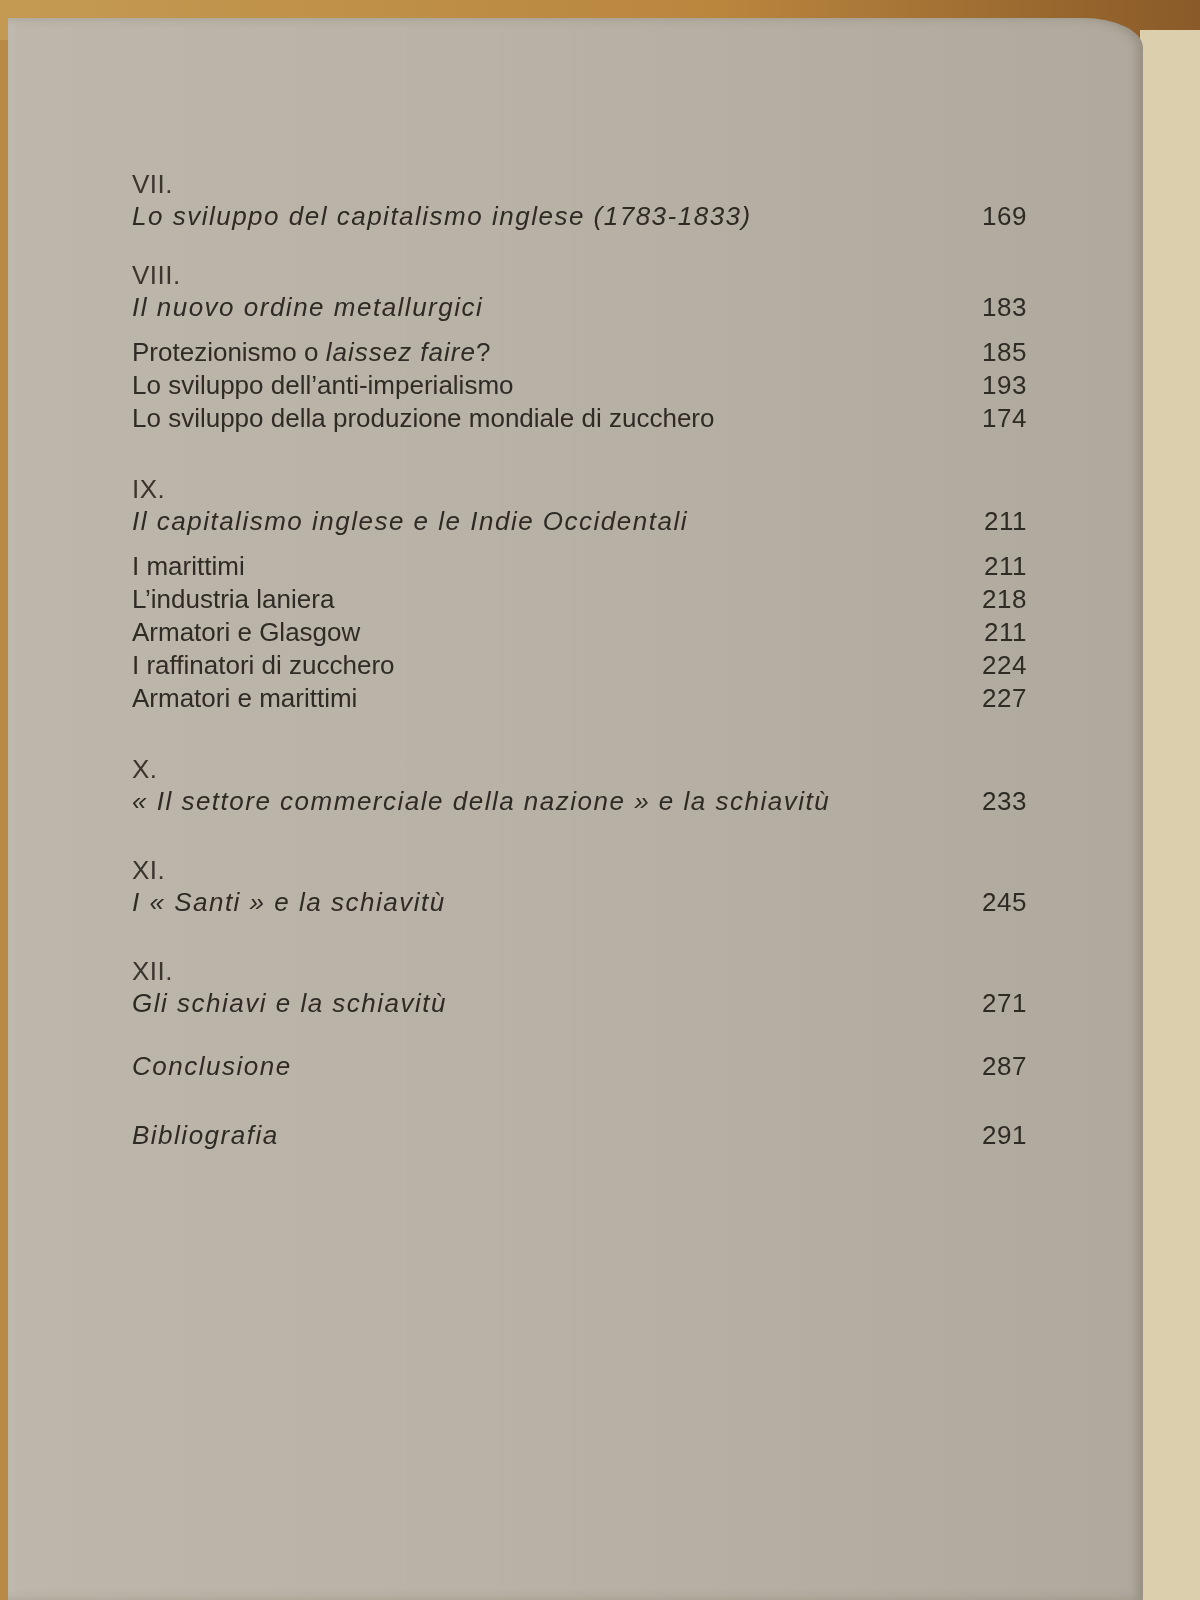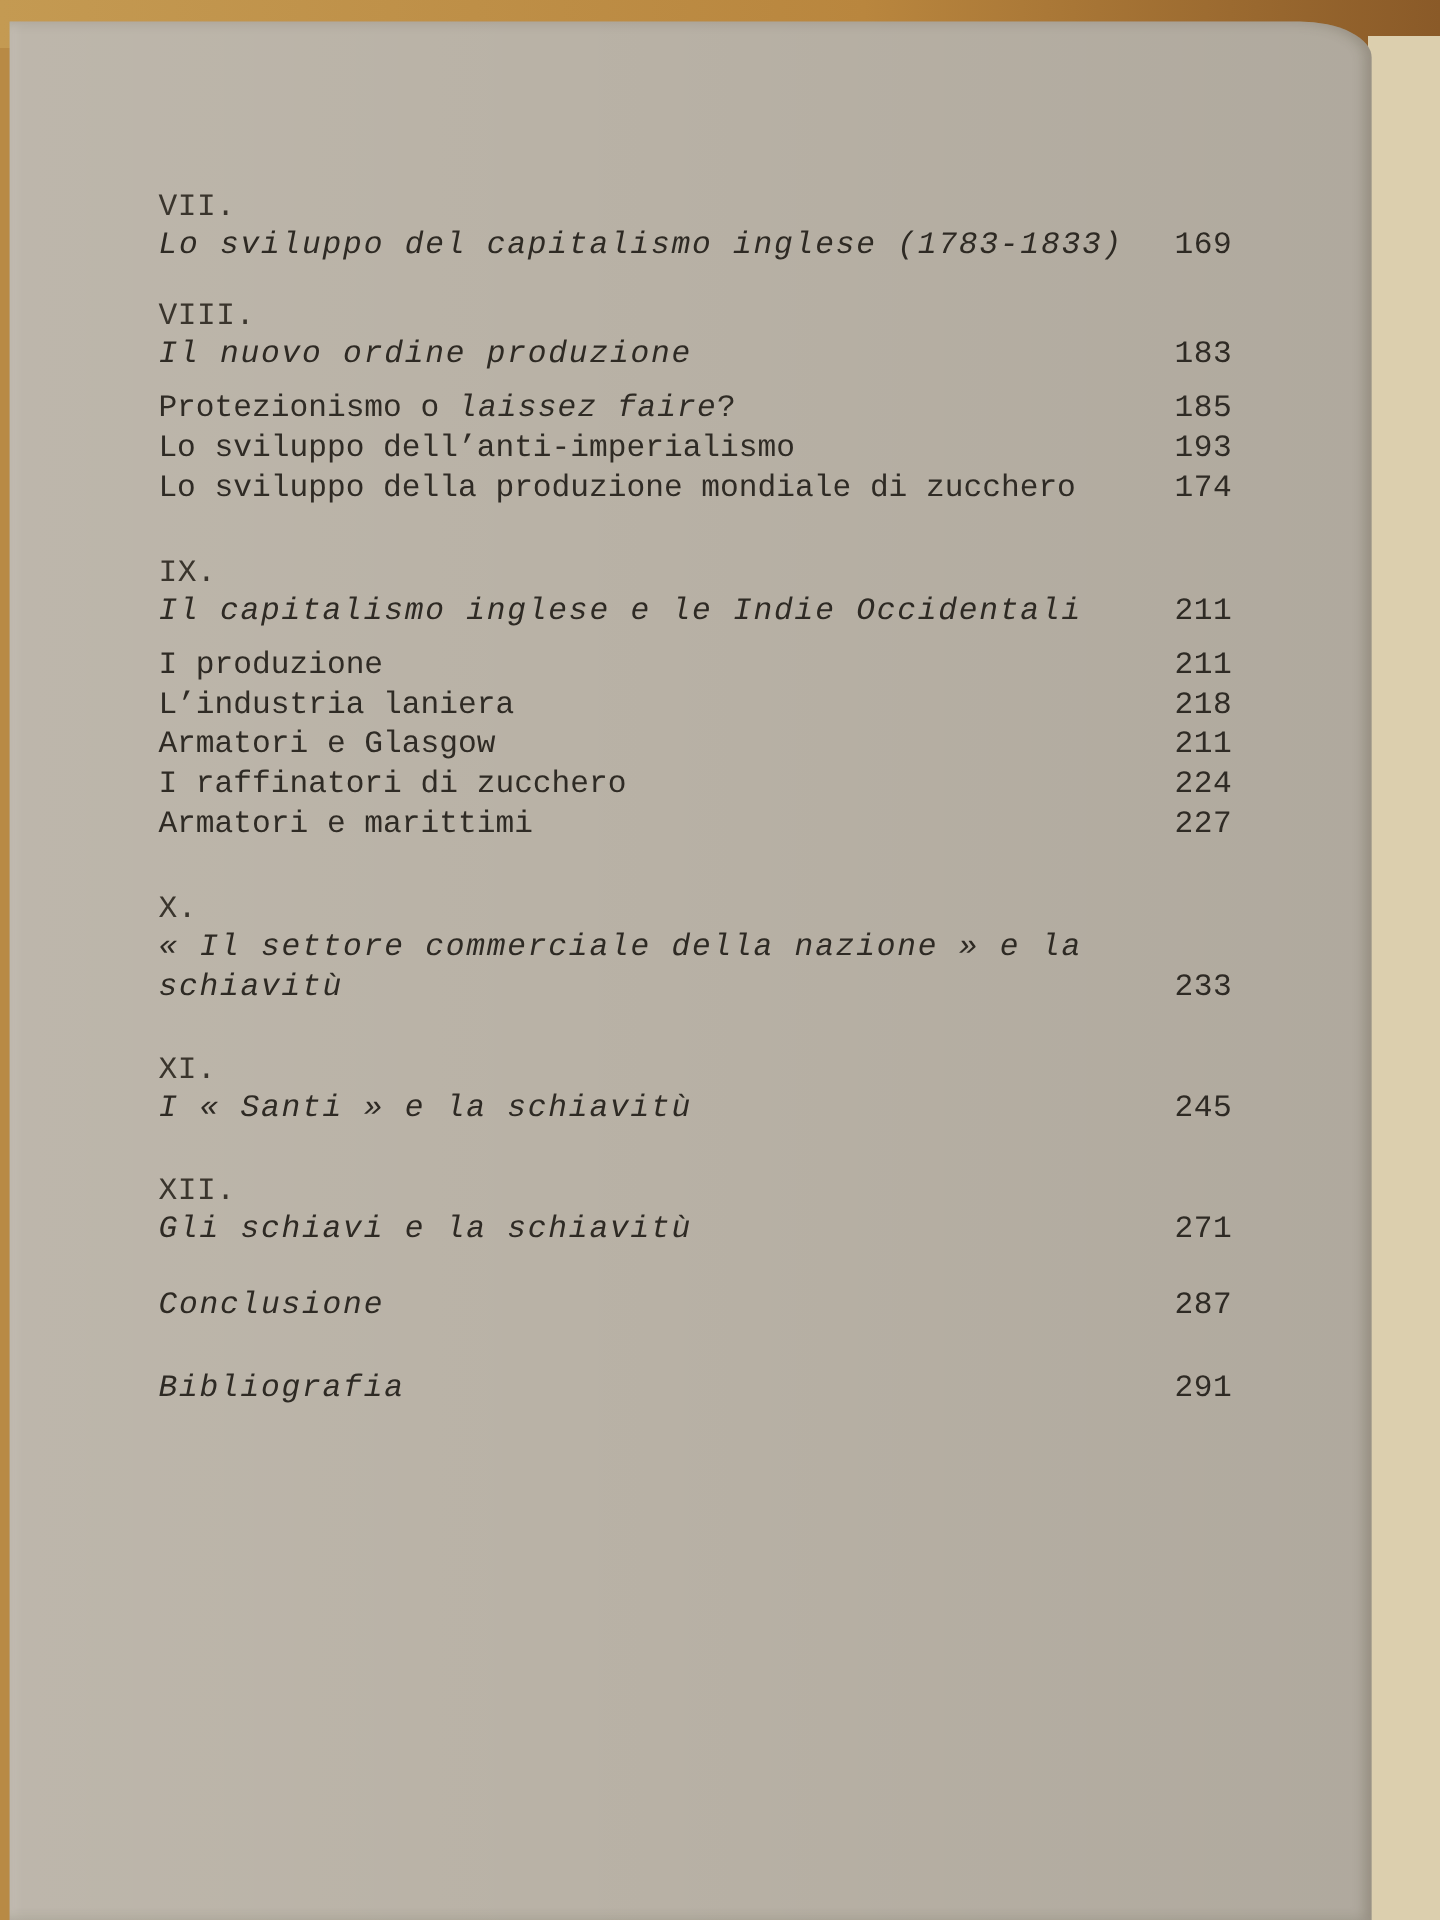--- a/index.html
+++ b/index.html
@@ -20,22 +20,22 @@
       background: #b9b2a6;
       border-top-right-radius: 60px 30px;
       box-shadow: inset -6px 0 10px rgba(80,70,50,0.25), inset 6px 0 8px rgba(255,255,255,0.08);
     }
     .page::after {
       content: ""; position: absolute; inset: 0;
       background: linear-gradient(90deg, rgba(255,255,255,0.06) 0%, rgba(0,0,0,0) 40%, rgba(0,0,0,0.05) 100%);
       border-top-right-radius: 60px 30px;
     }
     .toc {
-      position: absolute; left: 132px; top: 156px; width: 895px;
-      font-family: Liberation Mono, monospace;
+      position: absolute; left: 132px; top: 168px; width: 895px;
+      font-family: Liberation Sans, sans-serif;
       color: #2e2a24;
       z-index: 2;
     }
     .chapter { margin-bottom: 26px; }
     .chapter-num {
       font-size: 26px; line-height: 32px; letter-spacing: 0.5px;
       color: #3a352d;
     }
     .row {
       display: flex; justify-content: space-between; align-items: flex-end;
@@ -62,21 +62,21 @@
     <div class="chapter-num">VII.</div>
     <div class="row">
       <span class="title italic">Lo sviluppo del capitalismo inglese (1783-1833)</span>
       <span class="page-num">169</span>
     </div>
   </div>
 
   <div class="chapter">
     <div class="chapter-num">VIII.</div>
     <div class="row chapter-title">
-      <span class="title italic">Il nuovo ordine produzione</span>
+      <span class="title italic">Il nuovo ordine metallurgici</span>
       <span class="page-num">183</span>
     </div>
     <div class="row sub">
       <span class="title">Protezionismo o <i style="letter-spacing:1px">laissez faire</i>?</span>
       <span class="page-num">185</span>
     </div>
     <div class="row sub">
       <span class="title">Lo sviluppo dell’anti-imperialismo</span>
       <span class="page-num">193</span>
     </div>
@@ -86,21 +86,21 @@
     </div>
   </div>
 
   <div class="chapter" style="margin-top:38px">
     <div class="chapter-num">IX.</div>
     <div class="row chapter-title">
       <span class="title italic">Il capitalismo inglese e le Indie Occidentali</span>
       <span class="page-num">211</span>
     </div>
     <div class="row sub">
-      <span class="title">I produzione</span>
+      <span class="title">I marittimi</span>
       <span class="page-num">211</span>
     </div>
     <div class="row sub">
       <span class="title">L’industria laniera</span>
       <span class="page-num">218</span>
     </div>
     <div class="row sub">
       <span class="title">Armatori e Glasgow</span>
       <span class="page-num">211</span>
     </div>

